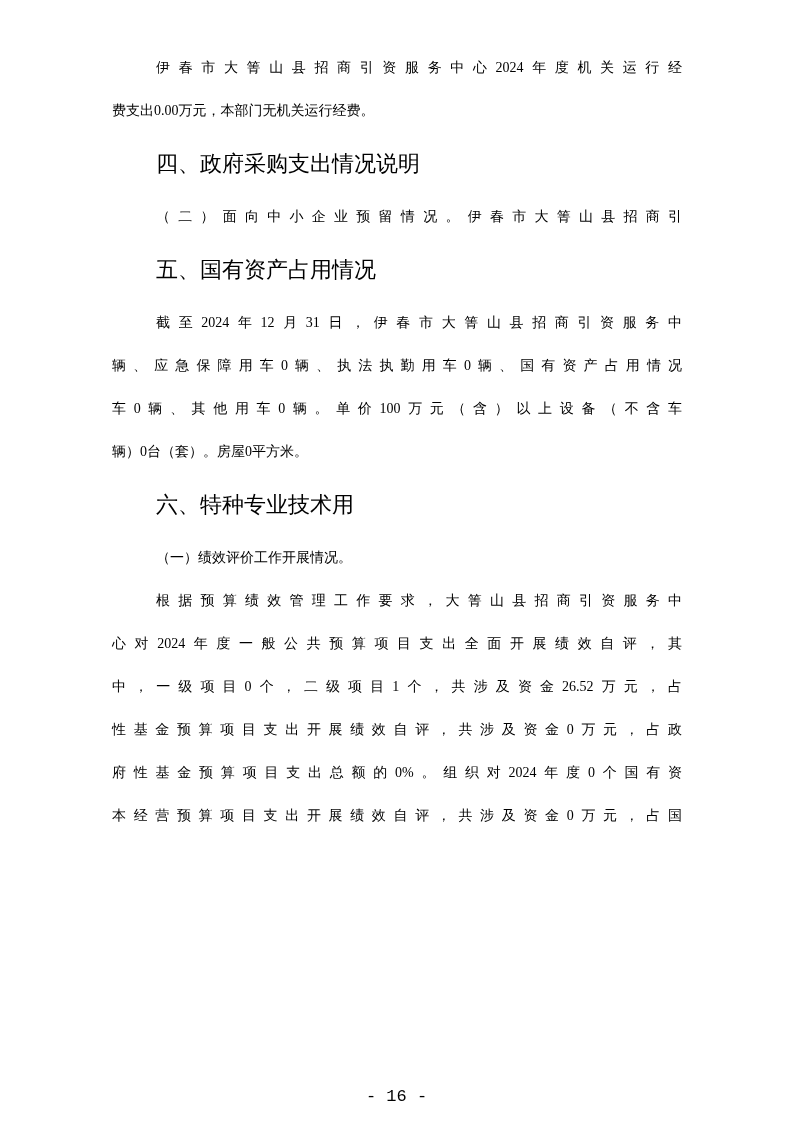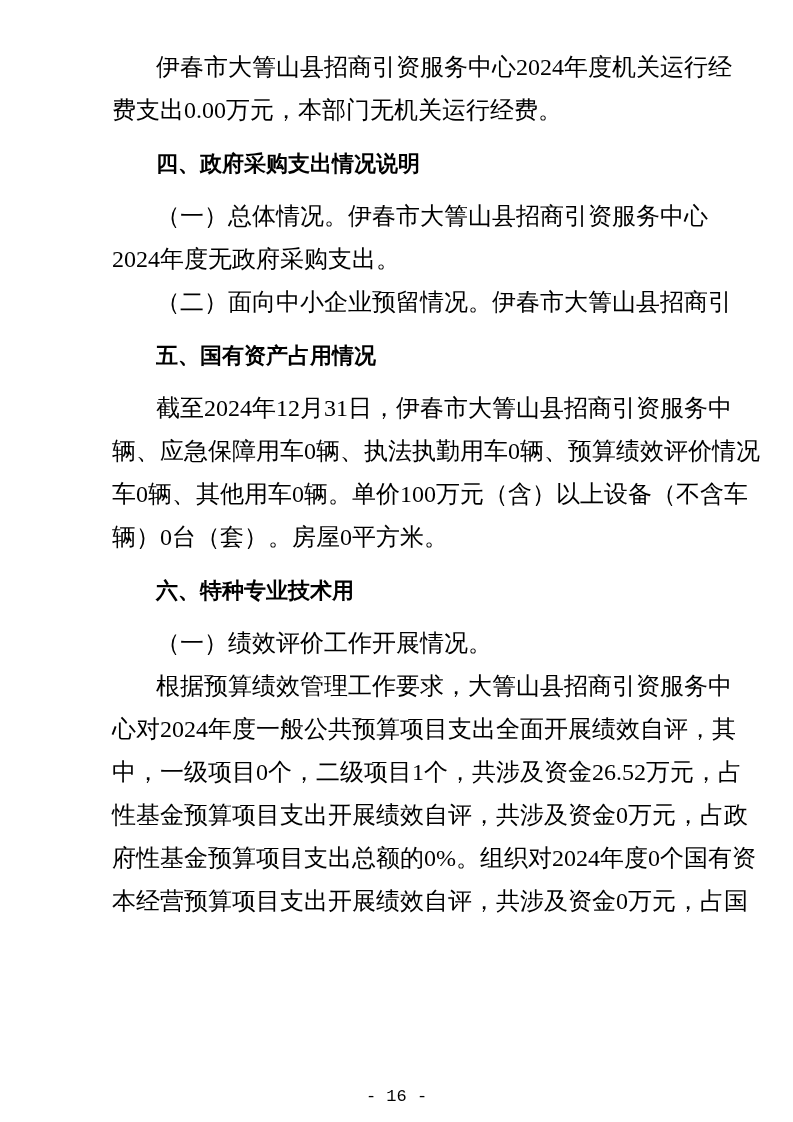--- a/index.html
+++ b/index.html
@@ -12,30 +12,30 @@
     background: #ffffff;
     color: #000000;
     overflow: hidden;
     font-family: "Liberation Serif", "DejaVu Serif", serif;
     padding: 46px 111px 0 112px;
   }
   .doc { width: 100%; }
   .para { margin: 0; }
   .line {
     display: block;
-    font-size: 24px;
+    font-size: 14px;
     line-height: 43px;
     white-space: nowrap;
     text-align: justify;
   }
   .line.fill { text-align-last: justify; }
   .line.indent { text-indent: 44px; }
   .heading {
     font-family: "Liberation Sans", "DejaVu Sans", sans-serif;
-    font-weight: bold;
+    font-weight: normal;
     font-size: 22px;
     line-height: 43px;
     text-indent: 44px;
     margin: 10px 0;
     white-space: nowrap;
   }
   .footer {
     position: absolute;
     left: 0;
     right: 0;
@@ -53,34 +53,30 @@
 <div class="page">
   <main class="doc">
 
     <p class="para">
       <span class="line fill indent">伊春市大箐山县招商引资服务中心2024年度机关运行经</span>
       <span class="line">费支出0.00万元，本部门无机关运行经费。</span>
     </p>
 
     <h2 class="heading">四、政府采购支出情况说明</h2>
 
-    <p class="para">
-      <span class="line fill indent">（一）总体情况。伊春市大箐山县招商引资服务中心</span>
-      <span class="line">2024年度无政府采购支出。</span>
-    </p>
 
     <p class="para">
       <span class="line fill indent">（二）面向中小企业预留情况。伊春市大箐山县招商引</span>
     </p>
 
     <h2 class="heading">五、国有资产占用情况</h2>
 
     <p class="para">
       <span class="line fill indent">截至2024年12月31日，伊春市大箐山县招商引资服务中</span>
-      <span class="line fill">辆、应急保障用车0辆、执法执勤用车0辆、预算绩效评价情况</span>
+      <span class="line fill">辆、应急保障用车0辆、执法执勤用车0辆、国有资产占用情况</span>
       <span class="line fill">车0辆、其他用车0辆。单价100万元（含）以上设备（不含车</span>
       <span class="line">辆）0台（套）。房屋0平方米。</span>
     </p>
 
     <h2 class="heading">六、特种专业技术用</h2>
 
     <p class="para">
       <span class="line indent">（一）绩效评价工作开展情况。</span>
     </p>
 

